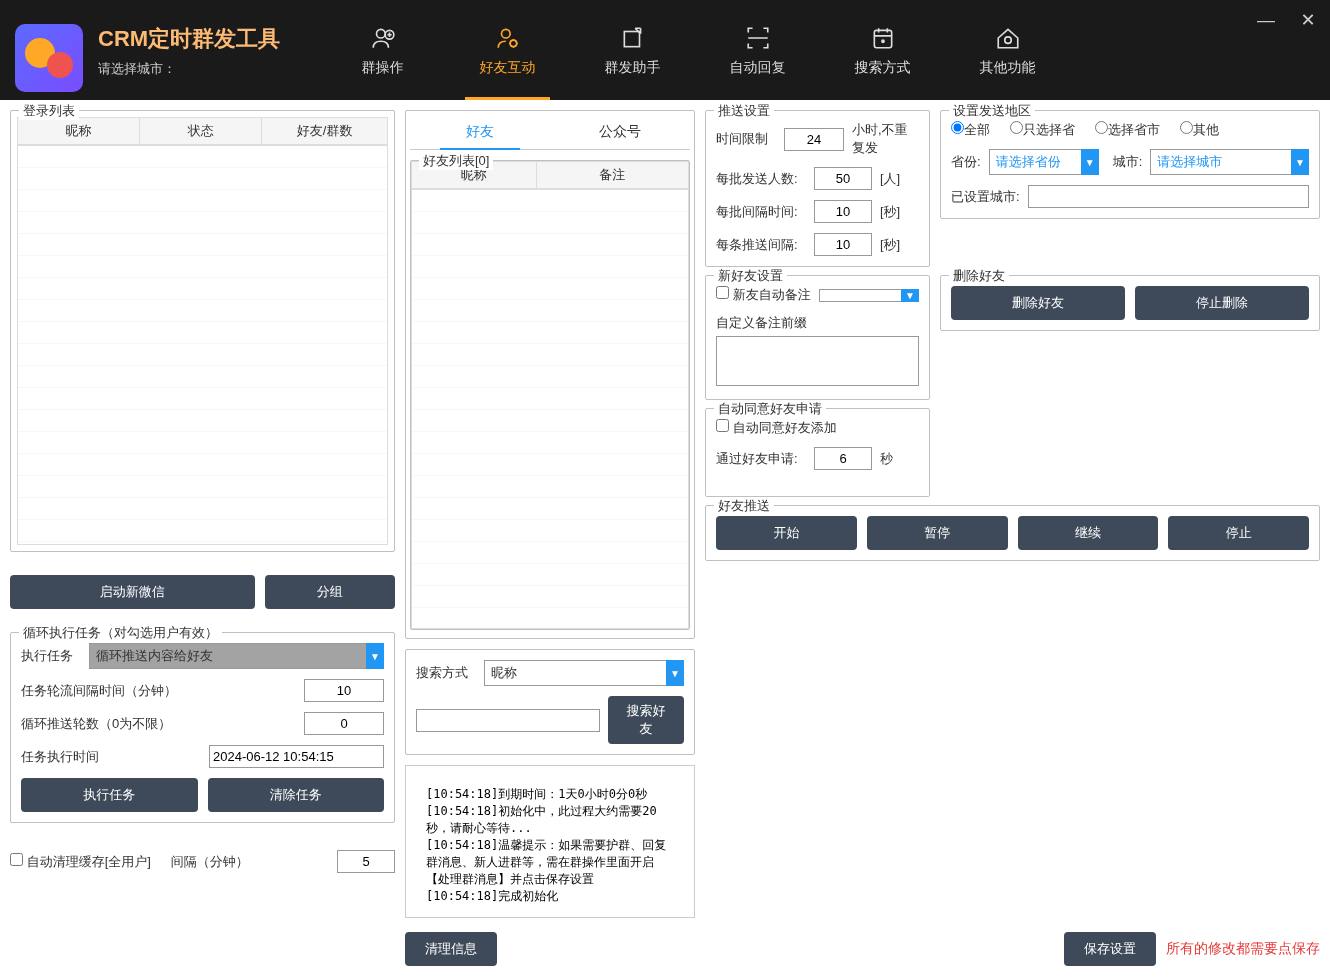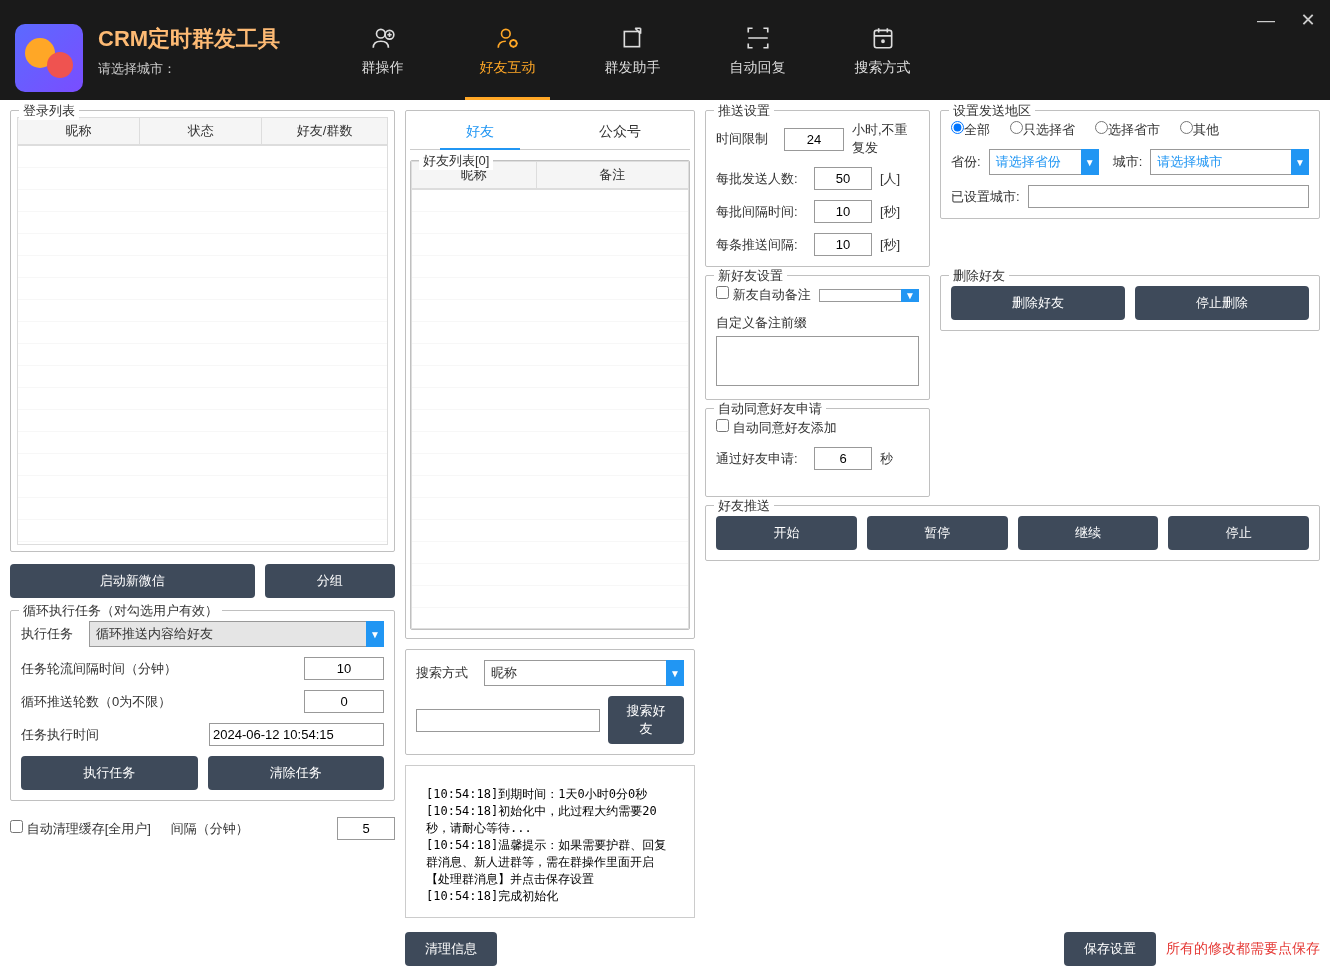--- a/index.html
+++ b/index.html
@@ -18,21 +18,21 @@
 .nav-item { width: 125px; display: flex; flex-direction: column; align-items: center; justify-content: center; color: #ddd; font-size: 14px; cursor: pointer; position: relative; }
 .nav-item.active { color: #ffa726; }
 .nav-item.active::after { content: ""; position: absolute; bottom: 0; left: 20px; right: 20px; height: 3px; background: #ffa726; }
 .nav-icon { width: 30px; height: 30px; margin-bottom: 6px; display: flex; align-items: center; justify-content: center; }
 .nav-icon svg { width: 26px; height: 26px; stroke: currentColor; fill: none; stroke-width: 1.5; }
 .win-controls { position: absolute; right: 10px; top: 8px; display: flex; gap: 18px; }
 .win-btn { width: 24px; height: 24px; display: flex; align-items: center; justify-content: center; color: #ccc; cursor: pointer; font-size: 18px; }
 
 
 .main { display: flex; padding: 10px; gap: 10px; height: calc(100% - 100px); }
-.col-left { width: 385px; display: flex; flex-direction: column; gap: 12px; }
+.col-left { width: 385px; display: flex; flex-direction: column; gap: 23px; }
 .col-mid { width: 290px; display: flex; flex-direction: column; gap: 10px; }
 .col-right { flex: 1; display: flex; flex-direction: column; gap: 8px; }
 
 
 .group { border: 1px solid #c0c0c0; border-radius: 2px; padding: 10px; position: relative; }
 .group-title { position: absolute; top: -9px; left: 8px; background: #fff; padding: 0 4px; font-size: 13px; }
 
 
 .tbl { width: 100%; border-collapse: collapse; }
 .tbl th { background: #f5f5f5; font-weight: normal; font-size: 13px; padding: 4px; border: 1px solid #ddd; }
@@ -126,20 +126,29 @@
     </div>
     <div class="nav-item">
       <span class="nav-icon">
           <svg viewBox="0 0 24 24">
             <rect x="4" y="5" width="16" height="16" rx="2"></rect>
             <path d="M4 10h16M8 3v4M16 3v4"></path>
             <circle cx="12" cy="15" r="1" fill="currentColor"></circle>
           </svg>
         </span>
       <span>搜索方式</span>
+    </div>
+    <div class="nav-item">
+      <span class="nav-icon">
+          <svg viewBox="0 0 24 24">
+            <path d="M3 12l9-8 9 8v9H3z"></path>
+            <circle cx="12" cy="14" r="3"></circle>
+          </svg>
+        </span>
+      <span>其他功能</span>
     </div>
   </div>
   <div class="win-controls">
     <div class="win-btn">—</div>
     <div class="win-btn">✕</div>
   </div>
 </div>
 
 <div class="main">
 
@@ -159,21 +168,21 @@
     </div>
     <div class="btn-row">
       <button class="btn" style="flex:2">启动新微信</button>
       <button class="btn">分组</button>
     </div>
     <div class="group">
       <div class="group-title">循环执行任务（对勾选用户有效）</div>
       <div class="form-row">
         <label style="min-width:60px">执行任务</label>
         <div class="select-wrap" style="flex:1">
-          <span class="select-blue" style="flex:1;background:#e5e5e5">循环推送内容给好友</span>
+          <span class="select-blue" style="flex:1;background:#a3a3a3">循环推送内容给好友</span>
           <span class="select-arrow">▼</span>
         </div>
       </div>
       <div class="form-row">
         <label style="flex:1">任务轮流间隔时间（分钟）</label>
         <input class="input-sm" style="width: 80px;" value="10">
       </div>
       <div class="form-row">
         <label style="flex:1">循环推送轮数（0为不限）</label>
         <input class="input-sm" style="width: 80px;" value="0">

